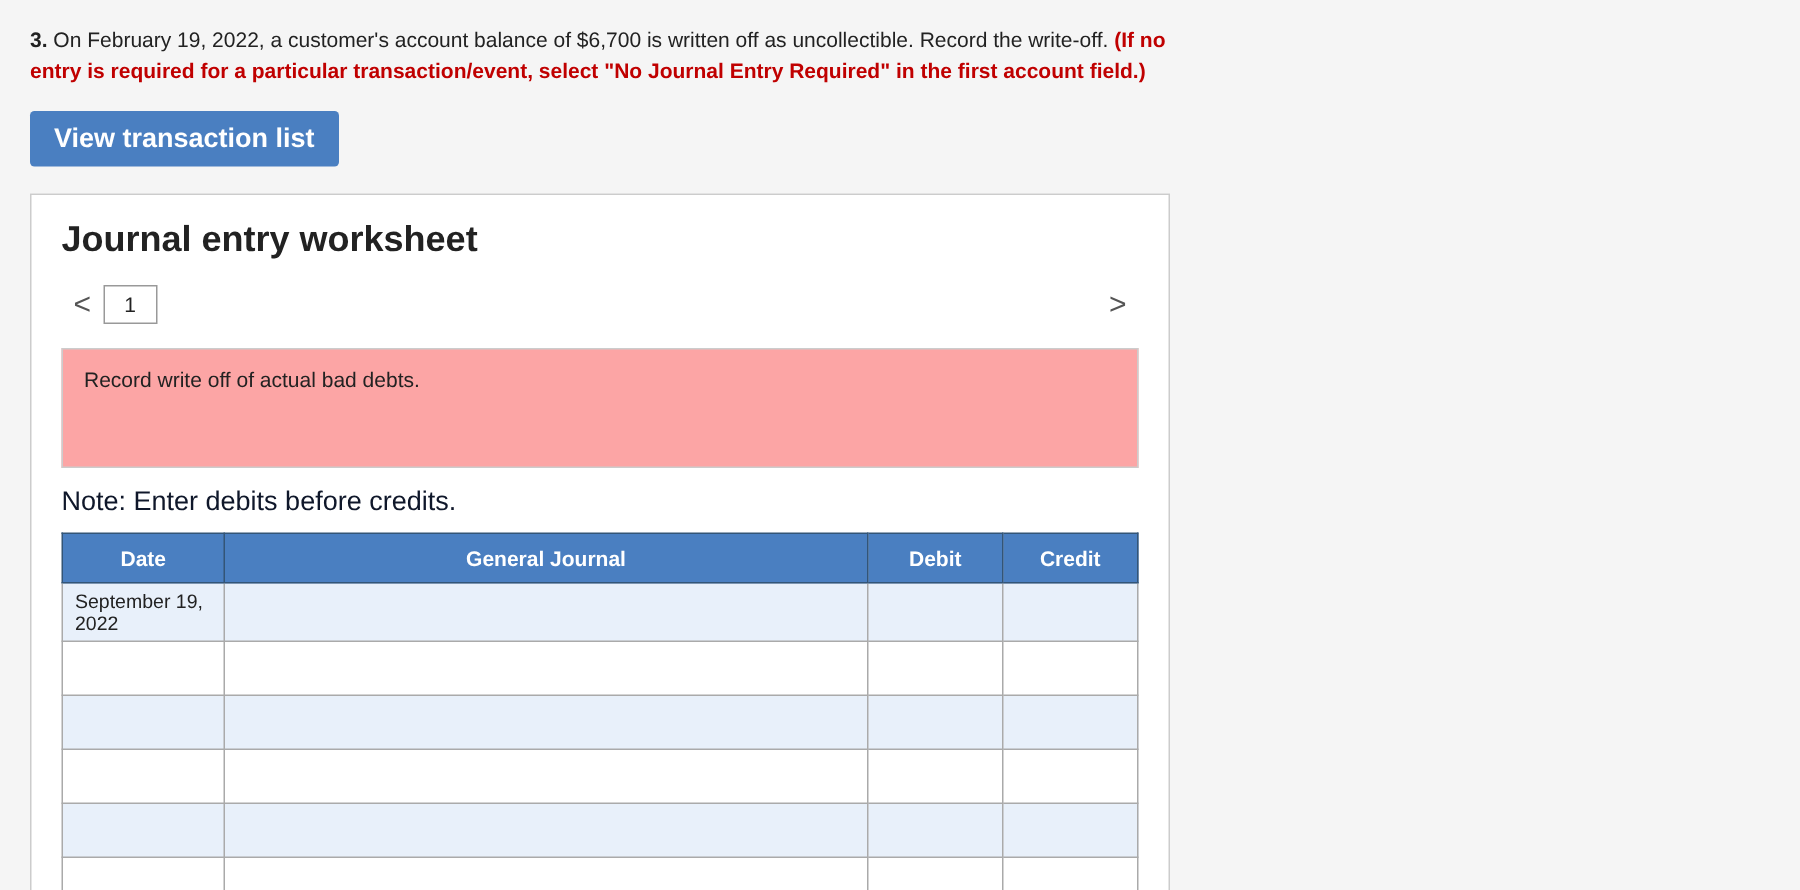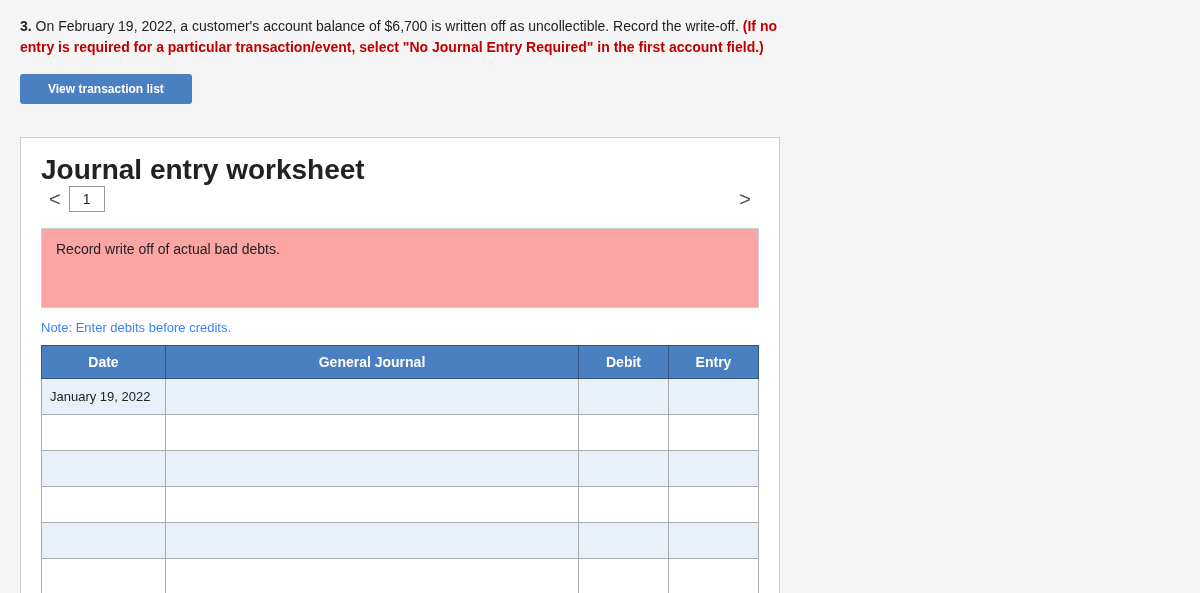--- a/index.html
+++ b/index.html
@@ -32,38 +32,39 @@
 
     .bold-red {
       font-weight: bold;
       color: #c00000;
     }
 
     .view-btn {
       background-color: #4a7fc1;
       color: white;
       border: none;
-      padding: 8px 28px;
-      font-size: 12px;
+      padding: 8px 16px;
+      font-size: 18px;
       font-weight: bold;
       cursor: pointer;
       border-radius: 3px;
-      margin-bottom: 33px;
+      margin-bottom: 18px;
     }
 
     .worksheet-container {
       background: #fff;
       border: 1px solid #ccc;
       max-width: 760px;
       padding: 16px 20px 24px 20px;
     }
 
     .worksheet-title {
-      font-size: 28px;
-      font-weight: bold;
+      font-size: 24px;
+      font-weight: bold;
+      margin-bottom: 16px;
     }
 
     .nav-row {
       display: flex;
       align-items: center;
       margin-bottom: 16px;
     }
 
     .nav-arrow {
       font-size: 20px;
@@ -88,22 +89,22 @@
       border: 1px solid #ccc;
       padding: 12px 14px;
       margin-bottom: 12px;
       min-height: 80px;
       background: #fca5a5;
       font-size: 14px;
       color: #222;
     }
 
     .note-text {
-      color: #3b82f6;
-      font-size: 13px;
+      color: #0f172a;
+      font-size: 18px;
       margin-bottom: 10px;
     }
 
     .journal-table {
       width: 100%;
       border-collapse: collapse;
     }
 
     .journal-table thead tr {
       background: #4a7fc1;
@@ -131,21 +132,21 @@
     }
 
     .journal-table tbody td {
       border: 1px solid #aaa;
       padding: 4px 8px;
       font-size: 13px;
       vertical-align: middle;
     }
 
     .col-date {
-      width: 124px;
+      width: 108px;
     }
 
     .col-journal {
       width: auto;
       margin-top: 12px;
     }
 
     .col-debit {
       width: 90px;
     }
@@ -187,26 +188,26 @@
   </div>
 
   <p class="note-text">Note: Enter debits before credits.</p>
 
   <table class="journal-table">
     <thead>
       <tr>
         <th class="col-date">Date</th>
         <th class="col-journal">General Journal</th>
         <th class="col-debit">Debit</th>
-        <th class="col-credit">Entry</th>
+        <th class="col-credit">Credit</th>
       </tr>
     </thead>
     <tbody id="journal-tbody">
     <tr>
-          <td class="col-date">January 19, 2022</td>
+          <td class="col-date">September 19, 2022</td>
           <td class="col-journal"></td>
           <td class="col-debit"></td>
           <td class="col-credit"></td>
         </tr>
         <tr>
           <td class="col-date"></td>
           <td class="col-journal"></td>
           <td class="col-debit"></td>
           <td class="col-credit"></td>
         </tr>

